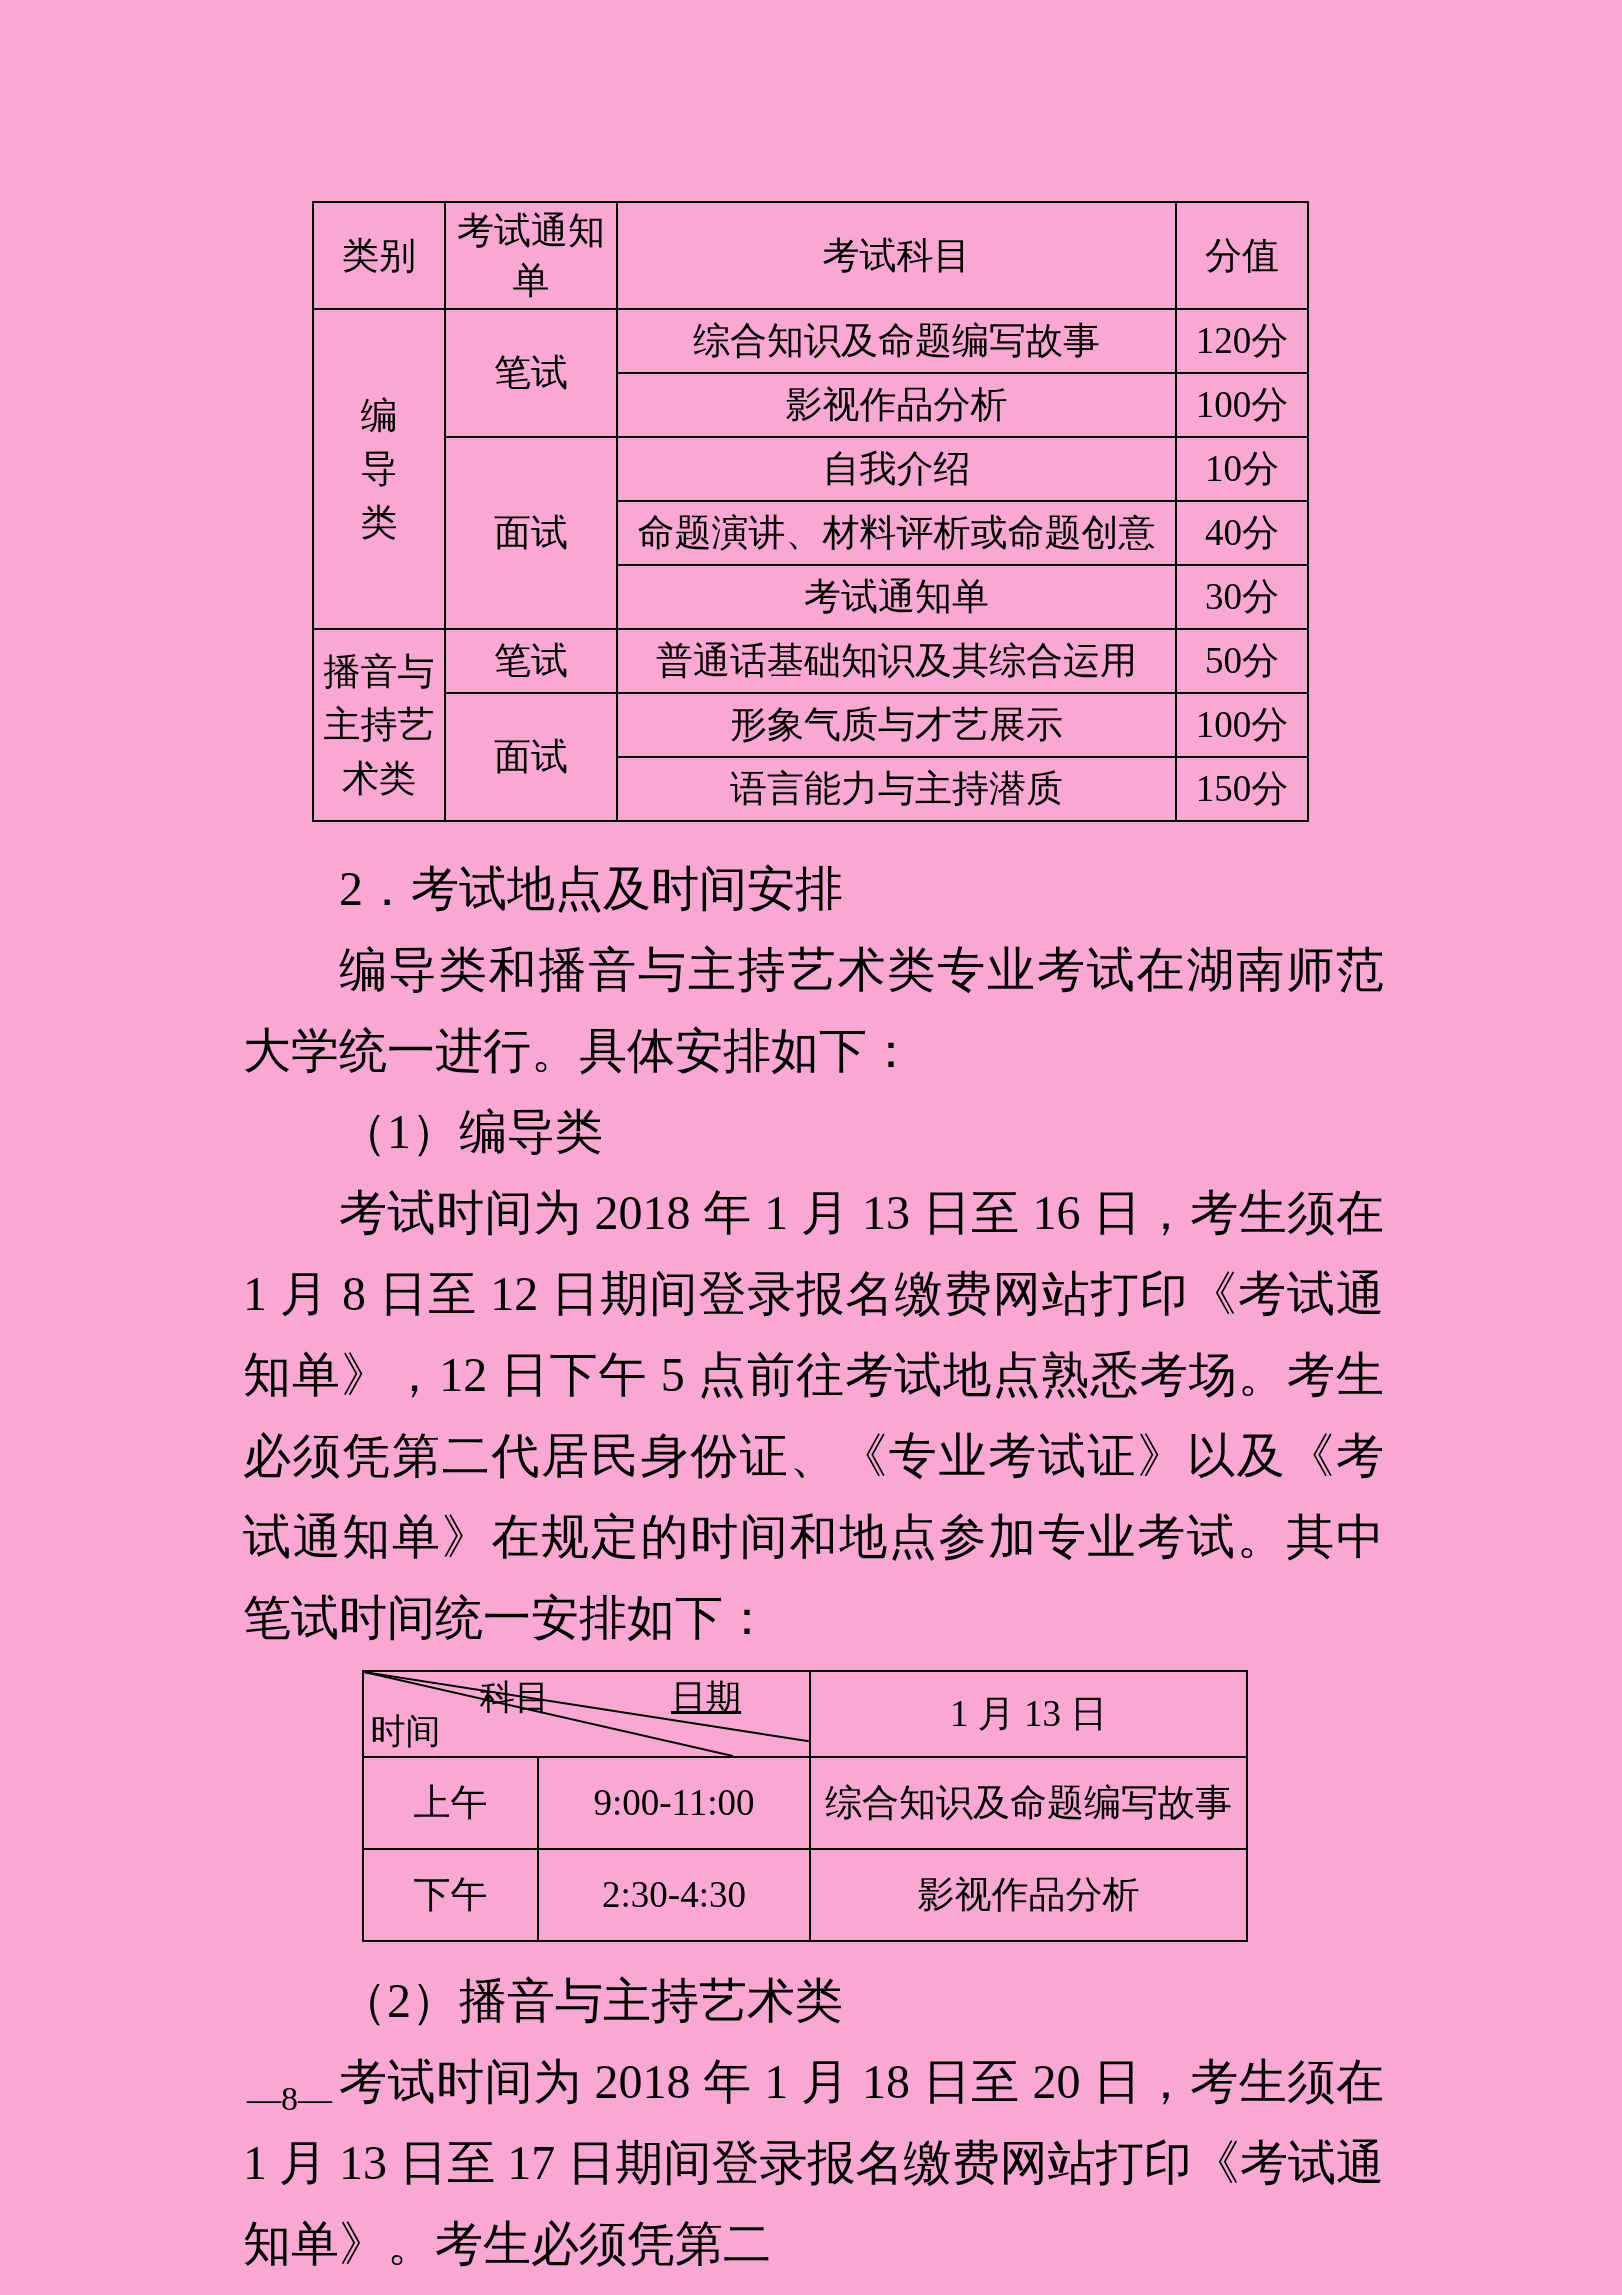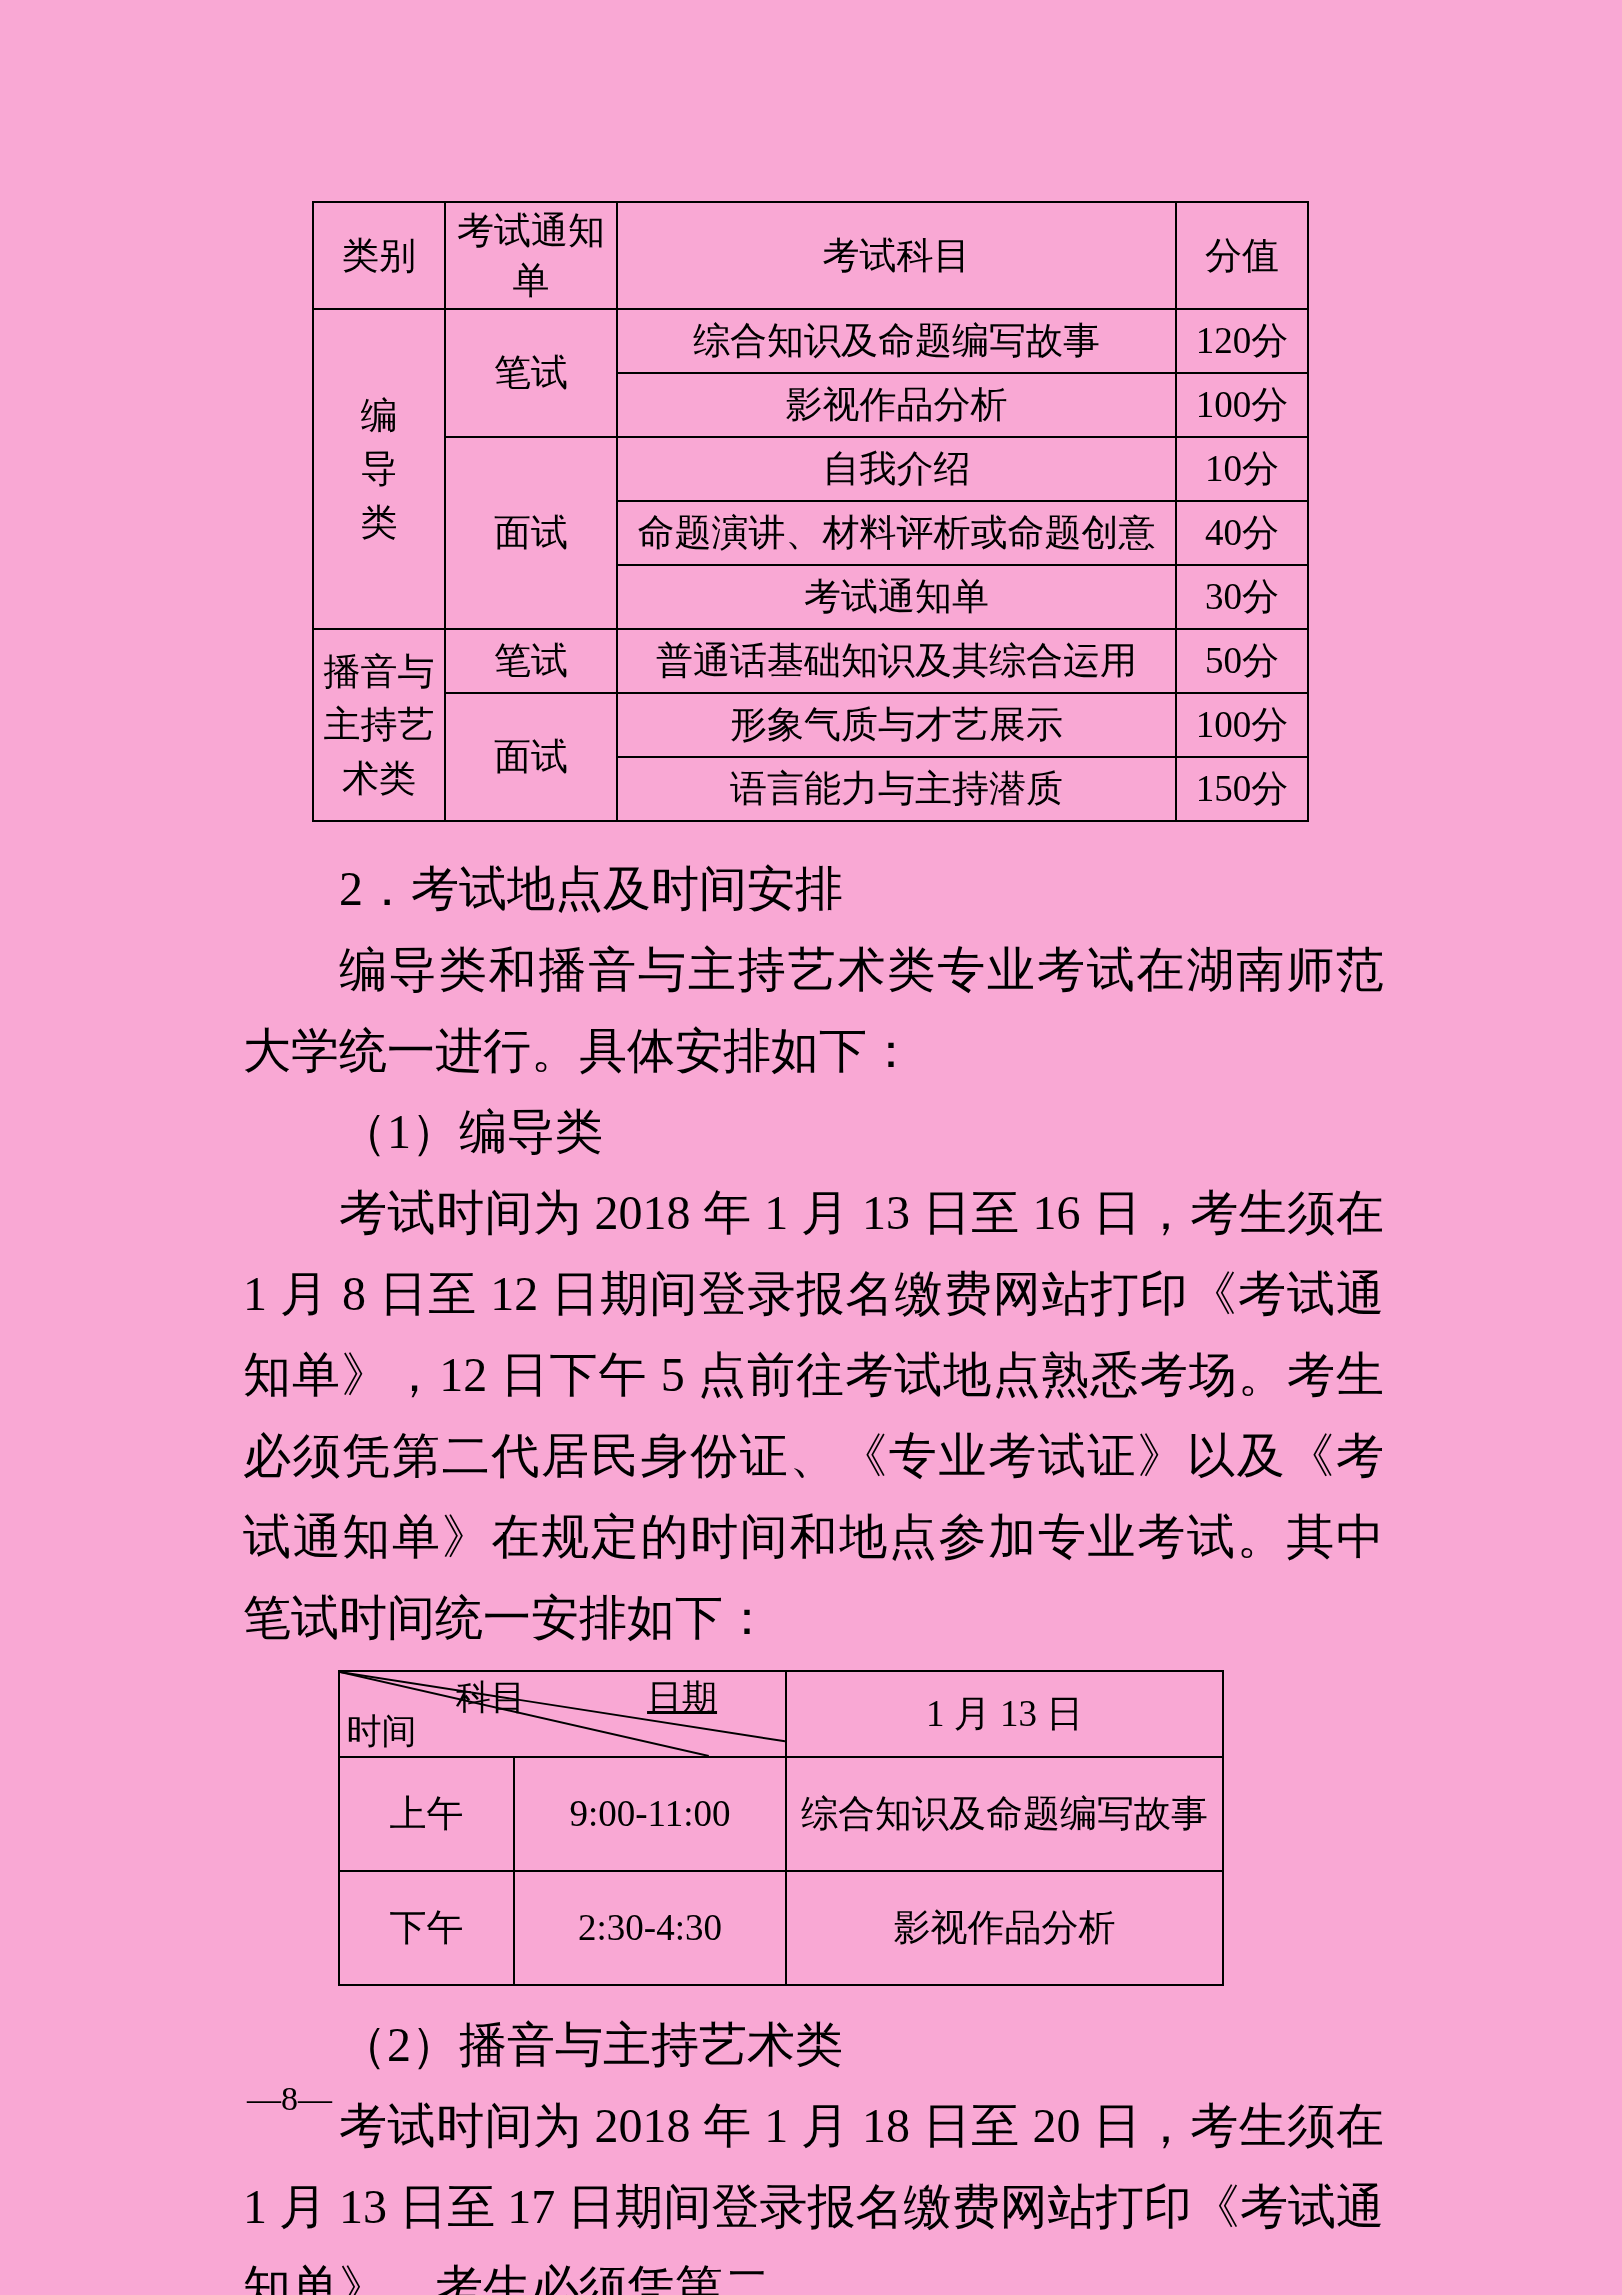--- a/index.html
+++ b/index.html
@@ -36,29 +36,29 @@
   
   .body-text {
     font-size: 48px;
     line-height: 81px;
     text-align: justify;
     text-indent: 2em;
   }
   .first-block { margin-top: 26px; }
 
   
-  .t2 { margin-left: 95px; margin-top: 11.8px; width: 884px; }
+  .t2 { margin-left: 119px; margin-top: 11.8px; width: 884px; }
   .t2 td {
     border: 2px solid #000;
     font-size: 37px;
     text-align: center;
     vertical-align: middle;
     padding: 2.6px 5.2px;
   }
-  .t2 .row-h { height: 114px; }
+  .t2 .row-h { height: 92px; }
   .t2-corner {
     position: relative;
     height: 86px;
     padding: 0 !important;
   }
   .t2-corner svg {
     position: absolute;
     left: 0; top: 0;
     width: 100%; height: 100%;
     display: block;

